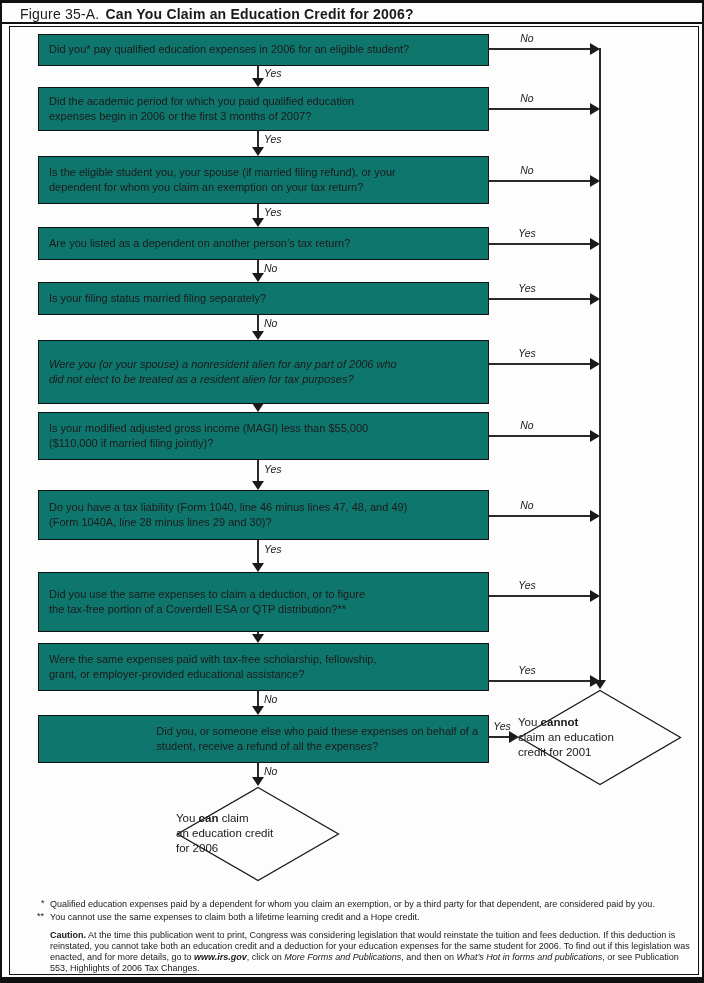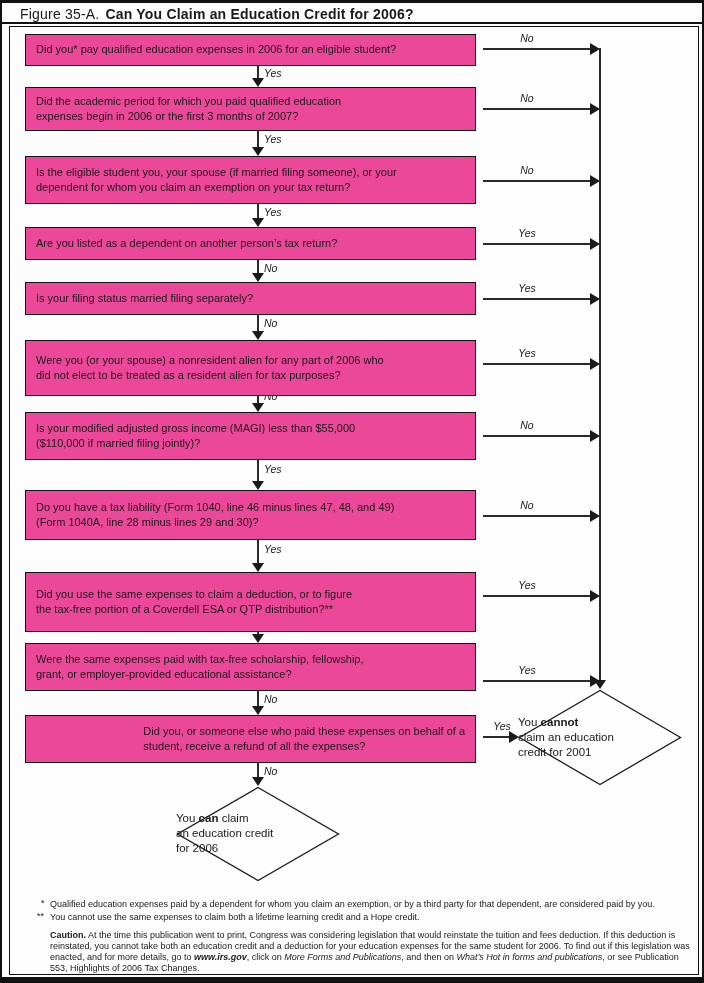--- a/index.html
+++ b/index.html
@@ -8,21 +8,21 @@
     font-family:"Liberation Sans", sans-serif;color:#1a1a1a;overflow:hidden;
     box-sizing:border-box;border:2px solid #111;border-top-width:3px;border-bottom-width:6px;
   }
   .abs{position:absolute;}
   .title{left:8px;top:3px;font-size:14px;white-space:nowrap;margin-left:10px;}
   .t-reg{font-weight:400;letter-spacing:.2px;}
   .t-bold{font-weight:700;margin-left:6px;letter-spacing:.2px;}
   .title-rule{left:0;top:19px;width:704px;height:2px;background:#111;}
   .frame{left:7px;top:23px;width:690px;height:949px;border:1.5px solid #111;box-sizing:border-box;background:transparent;}
   .qbox{
-    left:23px;width:451px;border:1.3px solid #111;box-sizing:border-box;background:#ec4899;
+    left:36px;width:451px;border:1.3px solid #111;box-sizing:border-box;background:#0f766e;
     display:flex;align-items:center;z-index:2;
   }
   .qtext{padding:0 10px 0 10px;font-size:11px;line-height:15.5px;}
   .qline{display:block;white-space:nowrap;}
   .hline{height:1.6px;background:#2a2a2a;z-index:1;}
   .vline{width:1.6px;background:#2a2a2a;z-index:1;}
   .arrow-right{width:0;height:0;border-top:6px solid transparent;border-bottom:6px solid transparent;border-left:10px solid #1a1a1a;z-index:3;}
   .arrow-down{width:0;height:0;border-left:6.5px solid transparent;border-right:6.5px solid transparent;border-top:9px solid #1a1a1a;z-index:3;}
   .lbl{font-size:10.5px;font-style:italic;white-space:nowrap;}
   .side-lbl{left:470px;width:110px;text-align:center;}
@@ -54,35 +54,35 @@
       </div>
   </div>
   <div class="abs qbox" style="top:84px;height:44px;">
     <div class="qtext">
         <span class="qline">Did the academic period for which you paid qualified education</span>
         <span class="qline">expenses begin in 2006 or the first 3 months of 2007?</span>
       </div>
   </div>
   <div class="abs qbox" style="top:153px;height:48px;">
     <div class="qtext">
-        <span class="qline">Is the eligible student you, your spouse (if married filing someone), or your</span>
+        <span class="qline">Is the eligible student you, your spouse (if married filing refund), or your</span>
         <span class="qline">dependent for whom you claim an exemption on your tax return?</span>
       </div>
   </div>
   <div class="abs qbox" style="top:224px;height:33px;">
     <div class="qtext">
         <span class="qline">Are you listed as a dependent on another person’s tax return?</span>
       </div>
   </div>
   <div class="abs qbox" style="top:279px;height:33px;">
     <div class="qtext">
         <span class="qline">Is your filing status married filing separately?</span>
       </div>
   </div>
-  <div class="abs qbox" style="top:337px;height:56px;">
+  <div class="abs qbox" style="top:337px;height:64px;font-style:italic;">
     <div class="qtext">
         <span class="qline">Were you (or your spouse) a nonresident alien for any part of 2006 who</span>
         <span class="qline">did not elect to be treated as a resident alien for tax purposes?</span>
       </div>
   </div>
   <div class="abs qbox" style="top:409px;height:48px;">
     <div class="qtext">
         <span class="qline">Is your modified adjusted gross income (MAGI) less than $55,000</span>
         <span class="qline">($110,000 if married filing jointly)?</span>
       </div>

